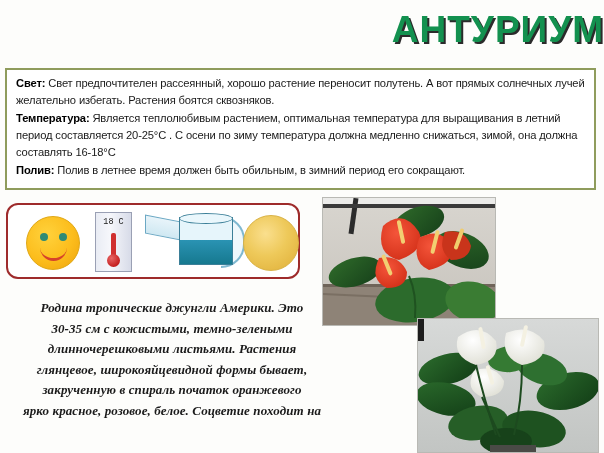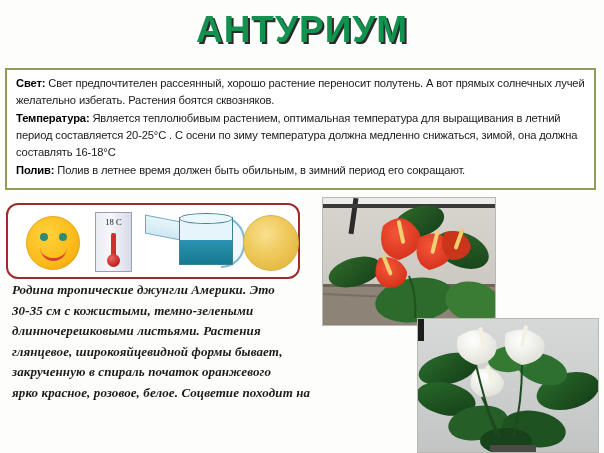--- a/index.html
+++ b/index.html
@@ -15,21 +15,21 @@
     font-family: "Liberation Sans", sans-serif;
     background: #fdfdfb;
   }
 
   
   #title {
     position: absolute;
     left: 0;
     top: 8px;
     width: 604px;
-    text-align: center;
+    text-align: right;
     font-family: "Liberation Sans", sans-serif;
     font-size: 37px;
     font-weight: bold;
     letter-spacing: 1px;
     color: #13914f;
     text-shadow: 2px 2px 0 #2b2b2b;
     line-height: 44px;
     white-space: nowrap;
   }
 
@@ -113,21 +113,21 @@
     background: linear-gradient(to right, #e9ecf4 0%, #f6f7fb 40%, #d7dbe8 100%);
     border: 1px solid #9aa0b4;
   }
   .thermo-label {
     position: absolute;
     left: 0; top: 4px;
     width: 35px;
     text-align: center;
     font-size: 8.5px;
     color: #1b1b1b;
-    font-family: Liberation Serif, serif;
+    font-family: Liberation Mono, monospace;
   }
   .thermo-tube {
     position: absolute;
     left: 15px; top: 20px;
     width: 5px; height: 26px;
     background: #d02f2f;
     border-radius: 2px 2px 0 0;
   }
   .thermo-bulb {
     position: absolute;
@@ -182,22 +182,23 @@
     width: 54px; height: 54px;
     border-radius: 50%;
     background: radial-gradient(circle at 40% 33%, #fadf8e 0%, #eec95a 45%, #dfae37 100%);
     border: 1px solid #d9b246;
   }
 
   
   #description {
     position: absolute;
     left: 12px;
-    top: 280px;
+    top: 298px;
     width: 320px;
+    text-align: center;
   }
   .desc-line {
     font-family: "Liberation Serif", serif;
     font-style: italic;
     font-weight: bold;
     font-size: 13px;
     line-height: 20.5px;
     color: #1a1a1a;
     letter-spacing: 0.1px;
     white-space: nowrap;

